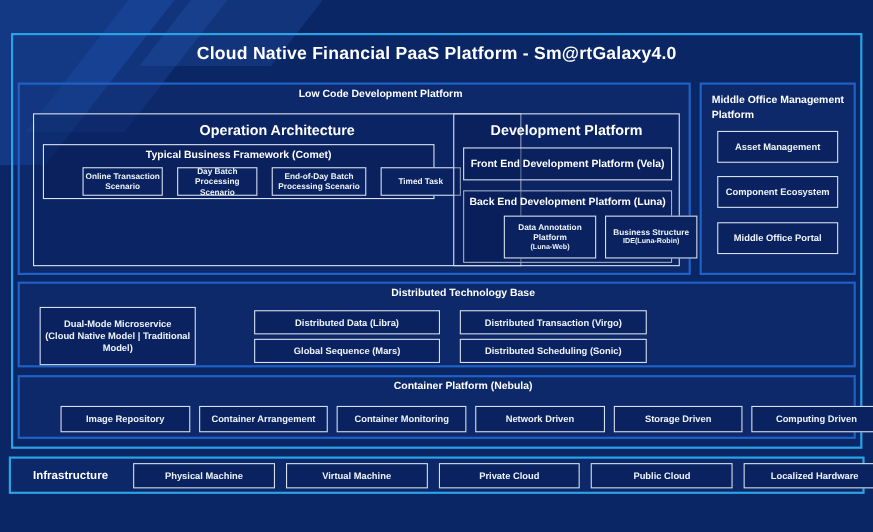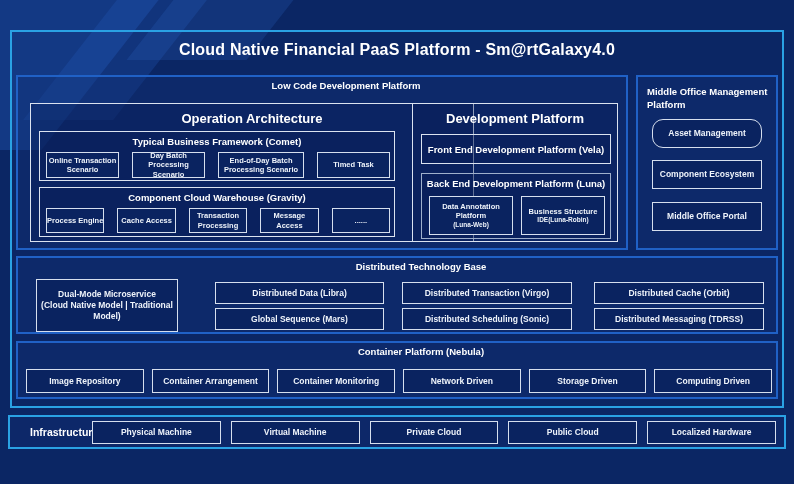--- a/index.html
+++ b/index.html
@@ -48,21 +48,21 @@
   .panel-title {
     position:absolute; left:0; top:7px; width:100%;
     text-align:center; font-size:13px; font-weight:bold;
   }
   .group-label {
     position:absolute; left:0; top:4px; width:100%;
     text-align:center; font-size:9.5px; font-weight:bold;
   }
 
   .item-row {
-    position:absolute; display:flex;
+    position:absolute; display:flex;margin-left:29px;
   }
   .item {
     border:1px solid #d6dfee;
     background:#0a2360;
     display:flex; align-items:center; justify-content:center;
     text-align:center; font-weight:bold; color:#eef3fa;
     line-height:1.25;
   }
   .fs7 { font-size:7.5px; }
   .fs8 { font-size:8.5px; }
@@ -88,21 +88,21 @@
   .be-sub { font-size:6.5px; font-weight:bold; }
 
   
   .mo-label { position:absolute; left:9px; top:9px; width:124px;
               font-size:9.5px; font-weight:bold; line-height:1.35; text-align:left; }
   .mo-item  { position:absolute; left:14px; width:110px; height:29px; }
 
   
   .dual-mode { left:18px; top:21px; width:142px; height:53px;
                padding:3px; flex-direction:column; line-height:1.3; }
-  .dist-col .item { position:absolute; left:0; width:100%; height:22px; }
+  .dist-col .item { position:absolute; left:16px; width:100%; height:22px; }
 
   
   .cp-row { left:8px; top:26px; width:746px; height:24px; gap:8px; }
   .cp-row .item { flex:1; }
 
   
   .infra-box {
     left:8px; top:415px; width:778px; height:34px;
     border:2px solid #2aa2e4; z-index:1;
     background:rgba(18,48,118,0.25);
@@ -134,30 +134,20 @@
       <div class="white-box typ-frame">
         <div class="group-label">Typical Business Framework (Comet)</div>
         <div class="item-row typ-row">
           <div class="item fs7">Online Transaction Scenario</div>
           <div class="item fs7">Day Batch Processing Scenario</div>
           <div class="item fs7 wide">End-of-Day Batch Processing Scenario</div>
           <div class="item fs7">Timed Task</div>
         </div>
       </div>
 
-      <div class="white-box comp-wh">
-        <div class="group-label">Component Cloud Warehouse (Gravity)</div>
-        <div class="item-row comp-row">
-          <div class="item fs7">Process Engine</div>
-          <div class="item fs7">Cache Access</div>
-          <div class="item fs7">Transaction Processing</div>
-          <div class="item fs7">Message Access</div>
-          <div class="item fs7">......</div>
-        </div>
-      </div>
     </div>
 
     <div class="white-box dev-plat">
       <div class="panel-title">Development Platform</div>
 
       <div class="white-box back-end">
         <div class="group-label">Back End Development Platform (Luna)</div>
         <div class="item-row be-row">
           <div class="item fs7">
             <span>Data Annotation Platform</span>
@@ -169,44 +159,40 @@
           </div>
         </div>
       </div>
 
       <div class="white-box front-end">Front End Development Platform (Vela)</div>
     </div>
   </div>
 
   <div class="section" style="left:624px; top:43px; width:142px; height:175px;">
     <div class="mo-label">Middle Office Management Platform</div>
-    <div class="item fs8 mo-item" style="top:42px;border-radius:11px;">Asset Management</div>
+    <div class="item fs8 mo-item" style="top:42px;">Asset Management</div>
     <div class="item fs8 mo-item" style="top:83px;">Component Ecosystem</div>
     <div class="item fs8 mo-item" style="top:125px;">Middle Office Portal</div>
   </div>
 
   <div class="section" style="left:4px; top:224px; width:762px; height:78px;">
     <div class="section-label">Distributed Technology Base</div>
 
     <div class="item fs8 dual-mode" style="position:absolute; display:flex;">
       <span>Dual-Mode Microservice</span>
       <span>(Cloud Native Model | Traditional Model)</span>
     </div>
 
     <div class="dist-col" style="position:absolute; left:197px; top:24px; width:169px; height:48px;">
       <div class="item fs8" style="top:0;">Distributed Data (Libra)</div>
       <div class="item fs8" style="top:26px;">Global Sequence (Mars)</div>
     </div>
     <div class="dist-col" style="position:absolute; left:384px; top:24px; width:170px; height:48px;">
       <div class="item fs8" style="top:0;">Distributed Transaction (Virgo)</div>
       <div class="item fs8" style="top:26px;">Distributed Scheduling (Sonic)</div>
-    </div>
-    <div class="dist-col" style="position:absolute; left:576px; top:24px; width:170px; height:48px;">
-      <div class="item fs8" style="top:0;">Distributed Cache (Orbit)</div>
-      <div class="item fs8" style="top:26px;">Distributed Messaging (TDRSS)</div>
     </div>
   </div>
 
   <div class="section" style="left:4px; top:309px; width:762px; height:58px;">
     <div class="section-label">Container Platform (Nebula)</div>
     <div class="item-row cp-row">
       <div class="item fs8">Image Repository</div>
       <div class="item fs8">Container Arrangement</div>
       <div class="item fs8">Container Monitoring</div>
       <div class="item fs8">Network Driven</div>

